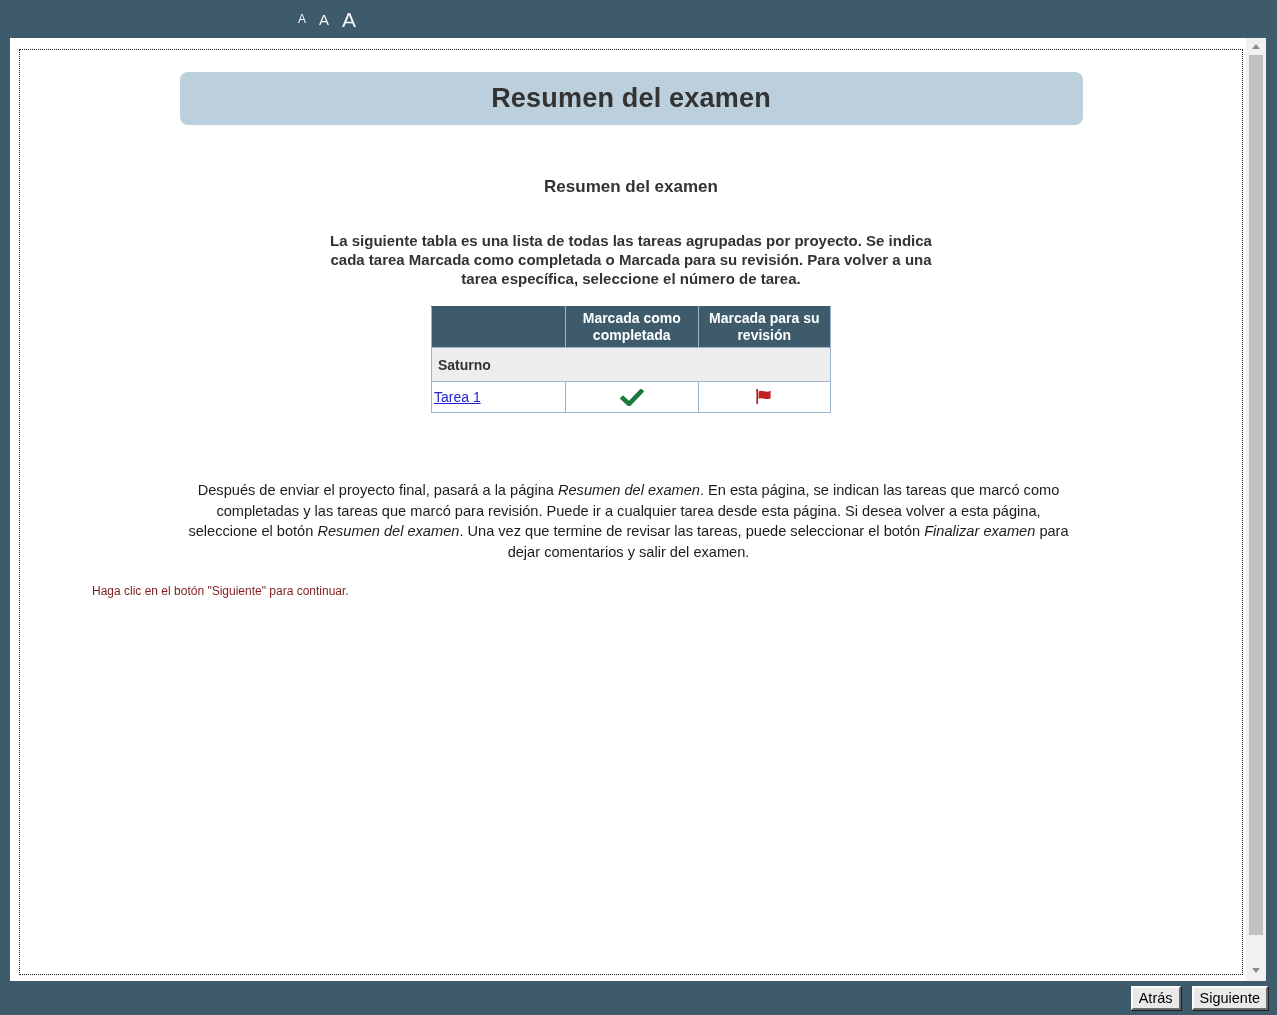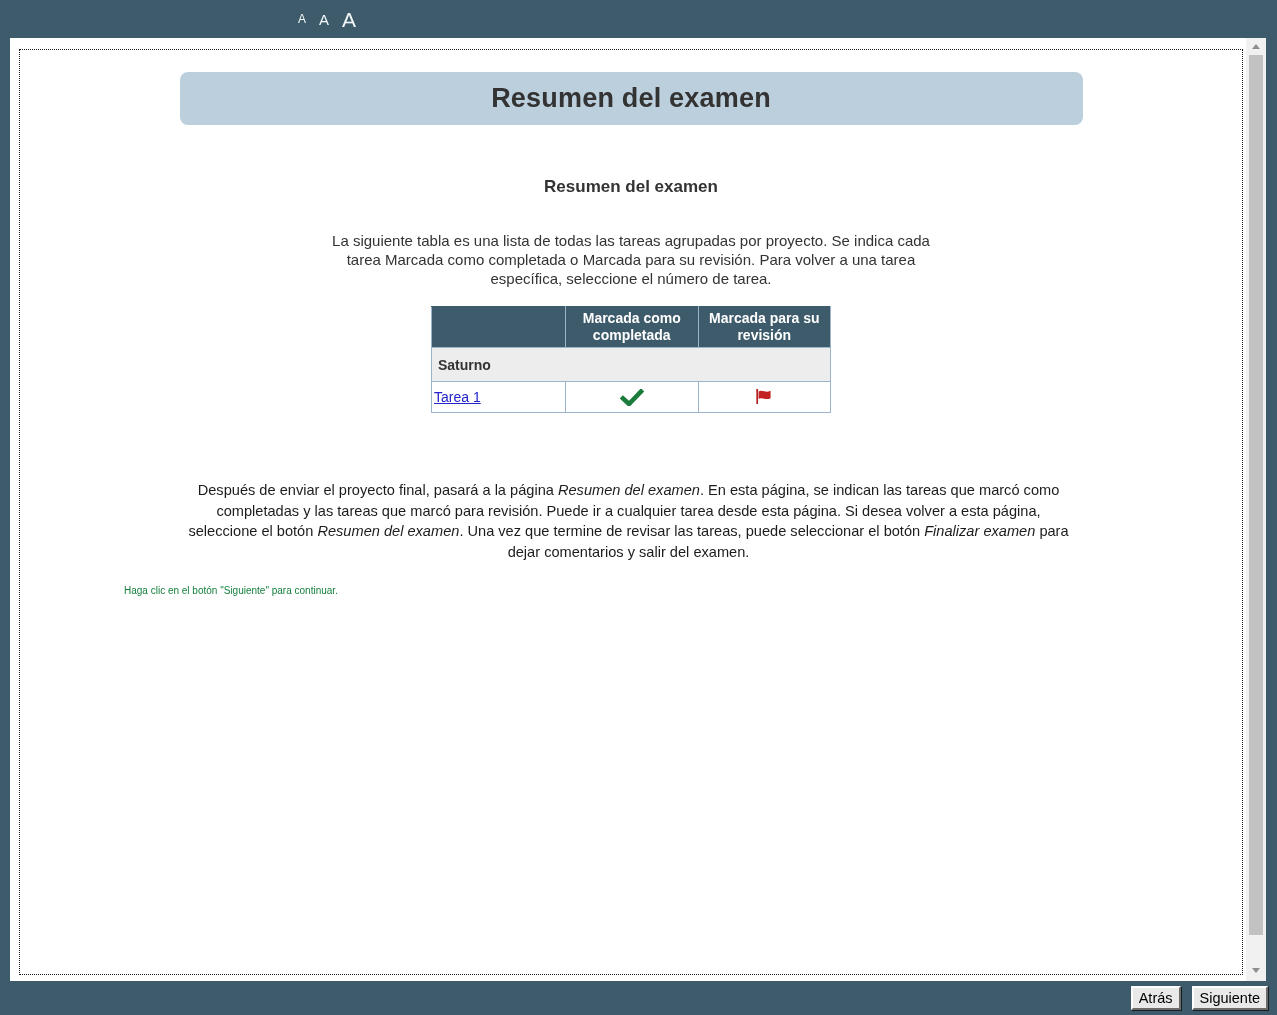--- a/index.html
+++ b/index.html
@@ -44,21 +44,21 @@
     margin:0; font-size:27px; font-weight:bold; color:#333333; letter-spacing:0.2px;
   }
 
   .subtitle {
     margin:52px 0 0; text-align:center;
     font-size:17px; font-weight:bold; color:#333333;
   }
 
   .intro {
     width:612px; margin:34px auto 0; text-align:center;
-    font-size:15px; font-weight:normal; color:#333333; line-height:19px;
+    font-size:15px; font-weight:bold; color:#333333; line-height:19px;
   }
 
   
   table.summary {
     border-collapse:collapse; margin:18px auto 0; width:400px;
     table-layout:fixed;
   }
   table.summary th, table.summary td { border:1px solid #9cb4cc; }
   table.summary th {
     background:#3d5b6b; color:#ffffff; font-size:14px; font-weight:bold;
@@ -78,22 +78,22 @@
 
   .icon-check, .icon-flag { display:inline-block; vertical-align:middle; }
 
   
   .textblock {
     width:893px; margin:67px 0 0 162px;
     font-size:14.6px; color:#1c1c1c; line-height:20.5px; text-align:center;
   }
   .textblock i { font-style:italic; }
   .footer-line {
-    width:893px; margin:19px 0 0 104px;
-    font-size:10px; color:#15803d; line-height:20.5px;
+    width:893px; margin:19px 0 0 72px;
+    font-size:12px; color:#7f1d1d; line-height:20.5px;
   }
 
   
   .scrollbar {
     position:absolute; right:0; top:0; bottom:0; width:20px; background:#f1f1f1;
   }
   .sb-btn {
     position:absolute; left:0; width:20px; height:16px;
     display:flex; align-items:center; justify-content:center; cursor:pointer;
   }

